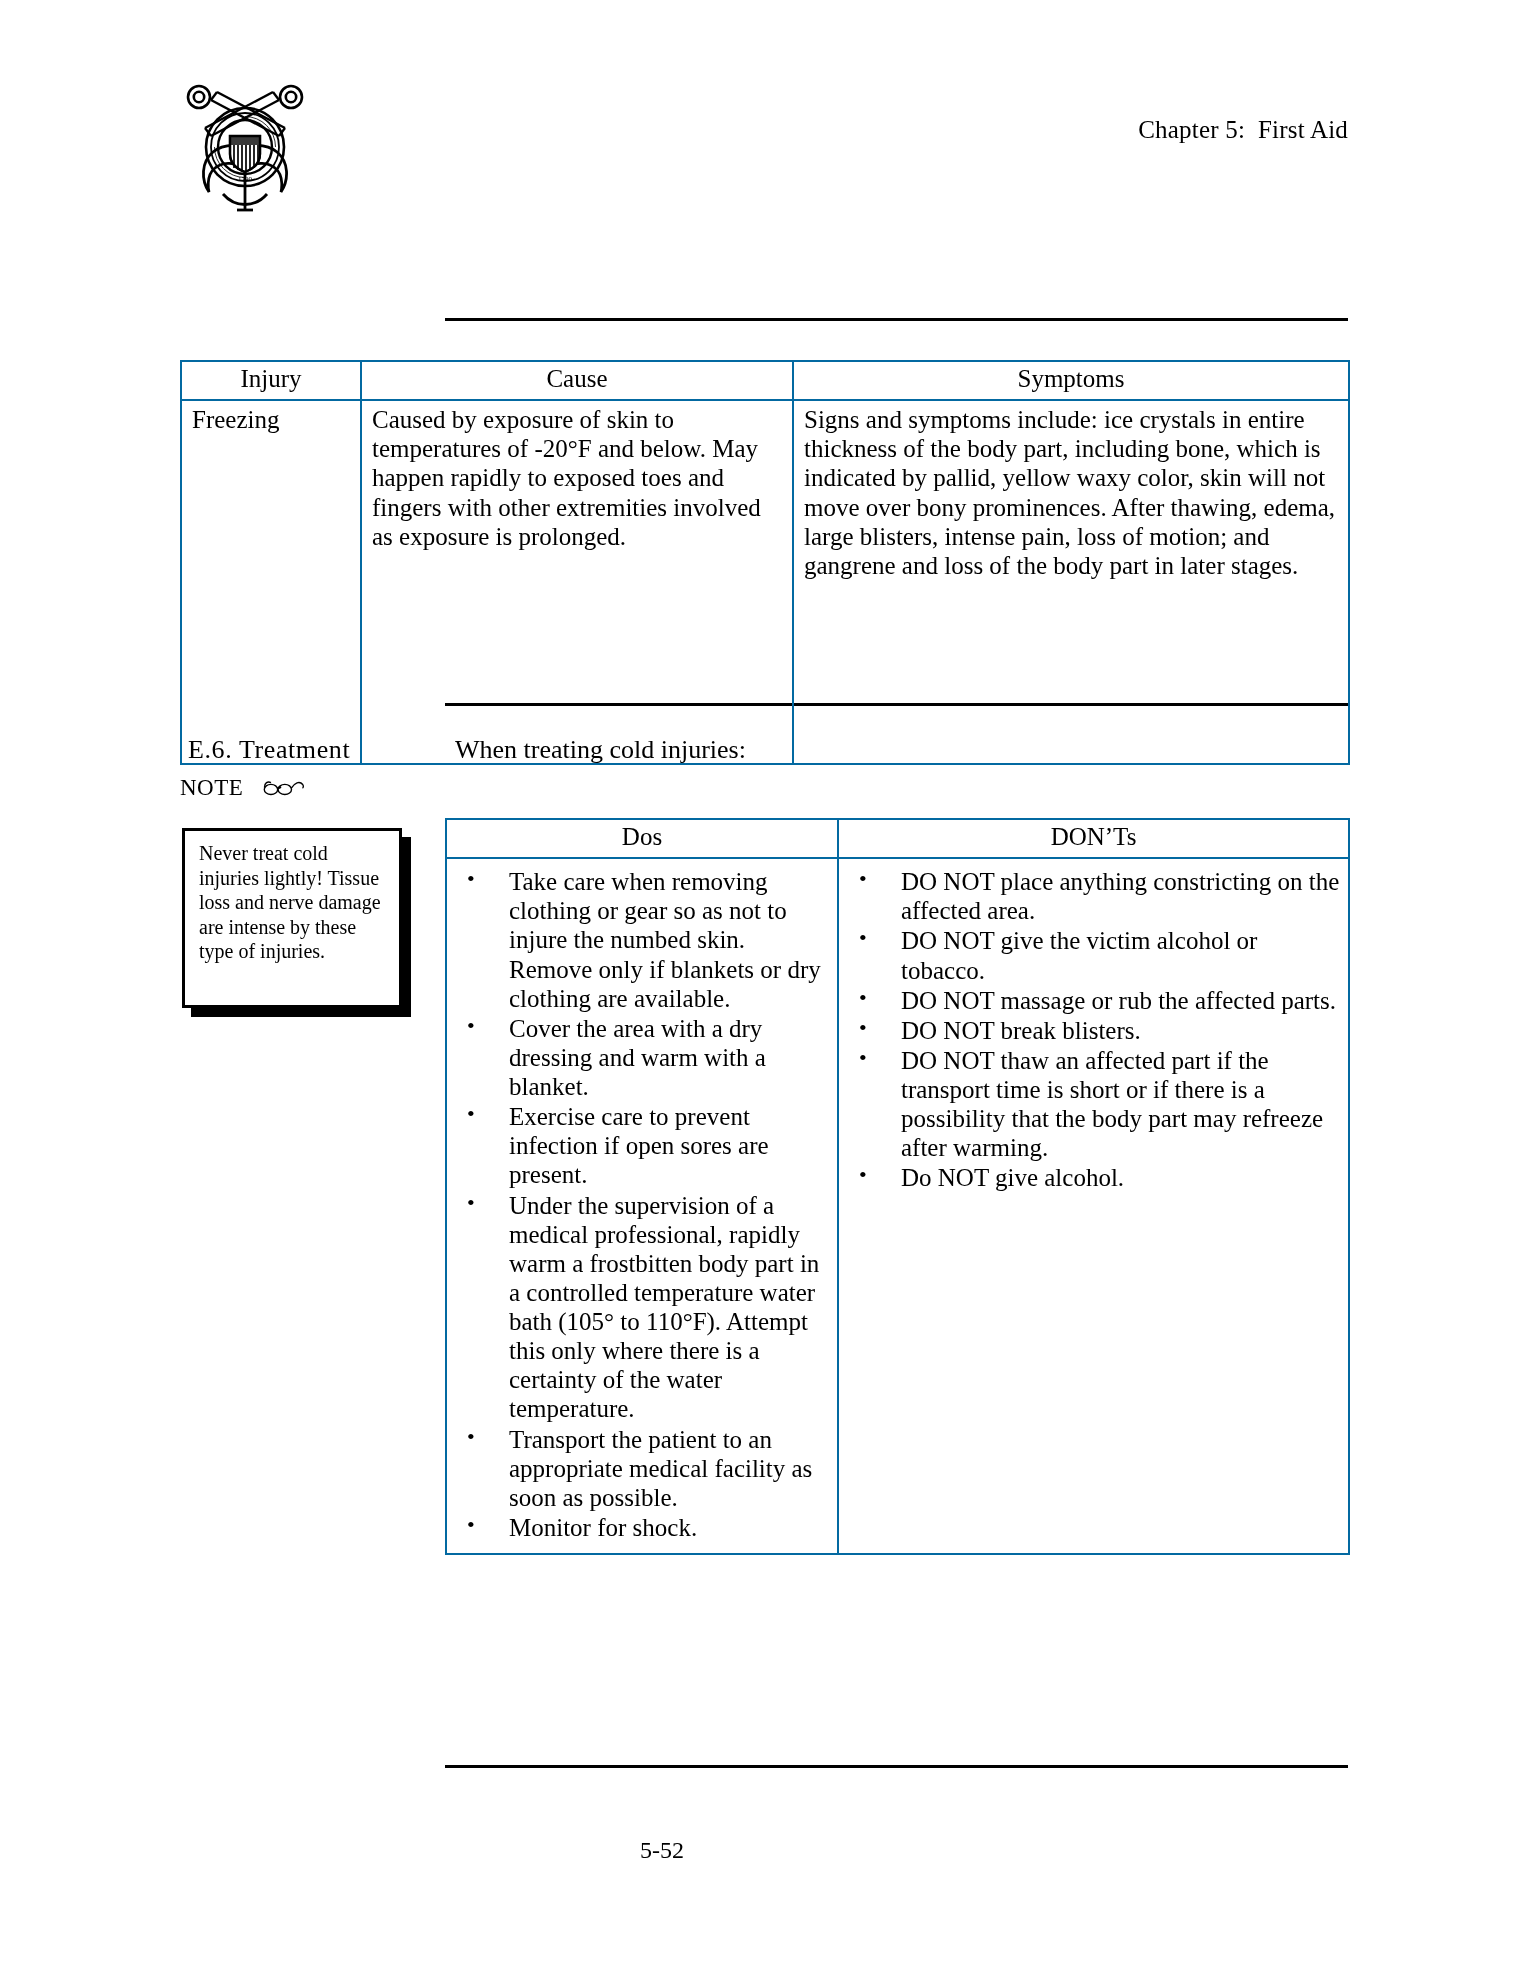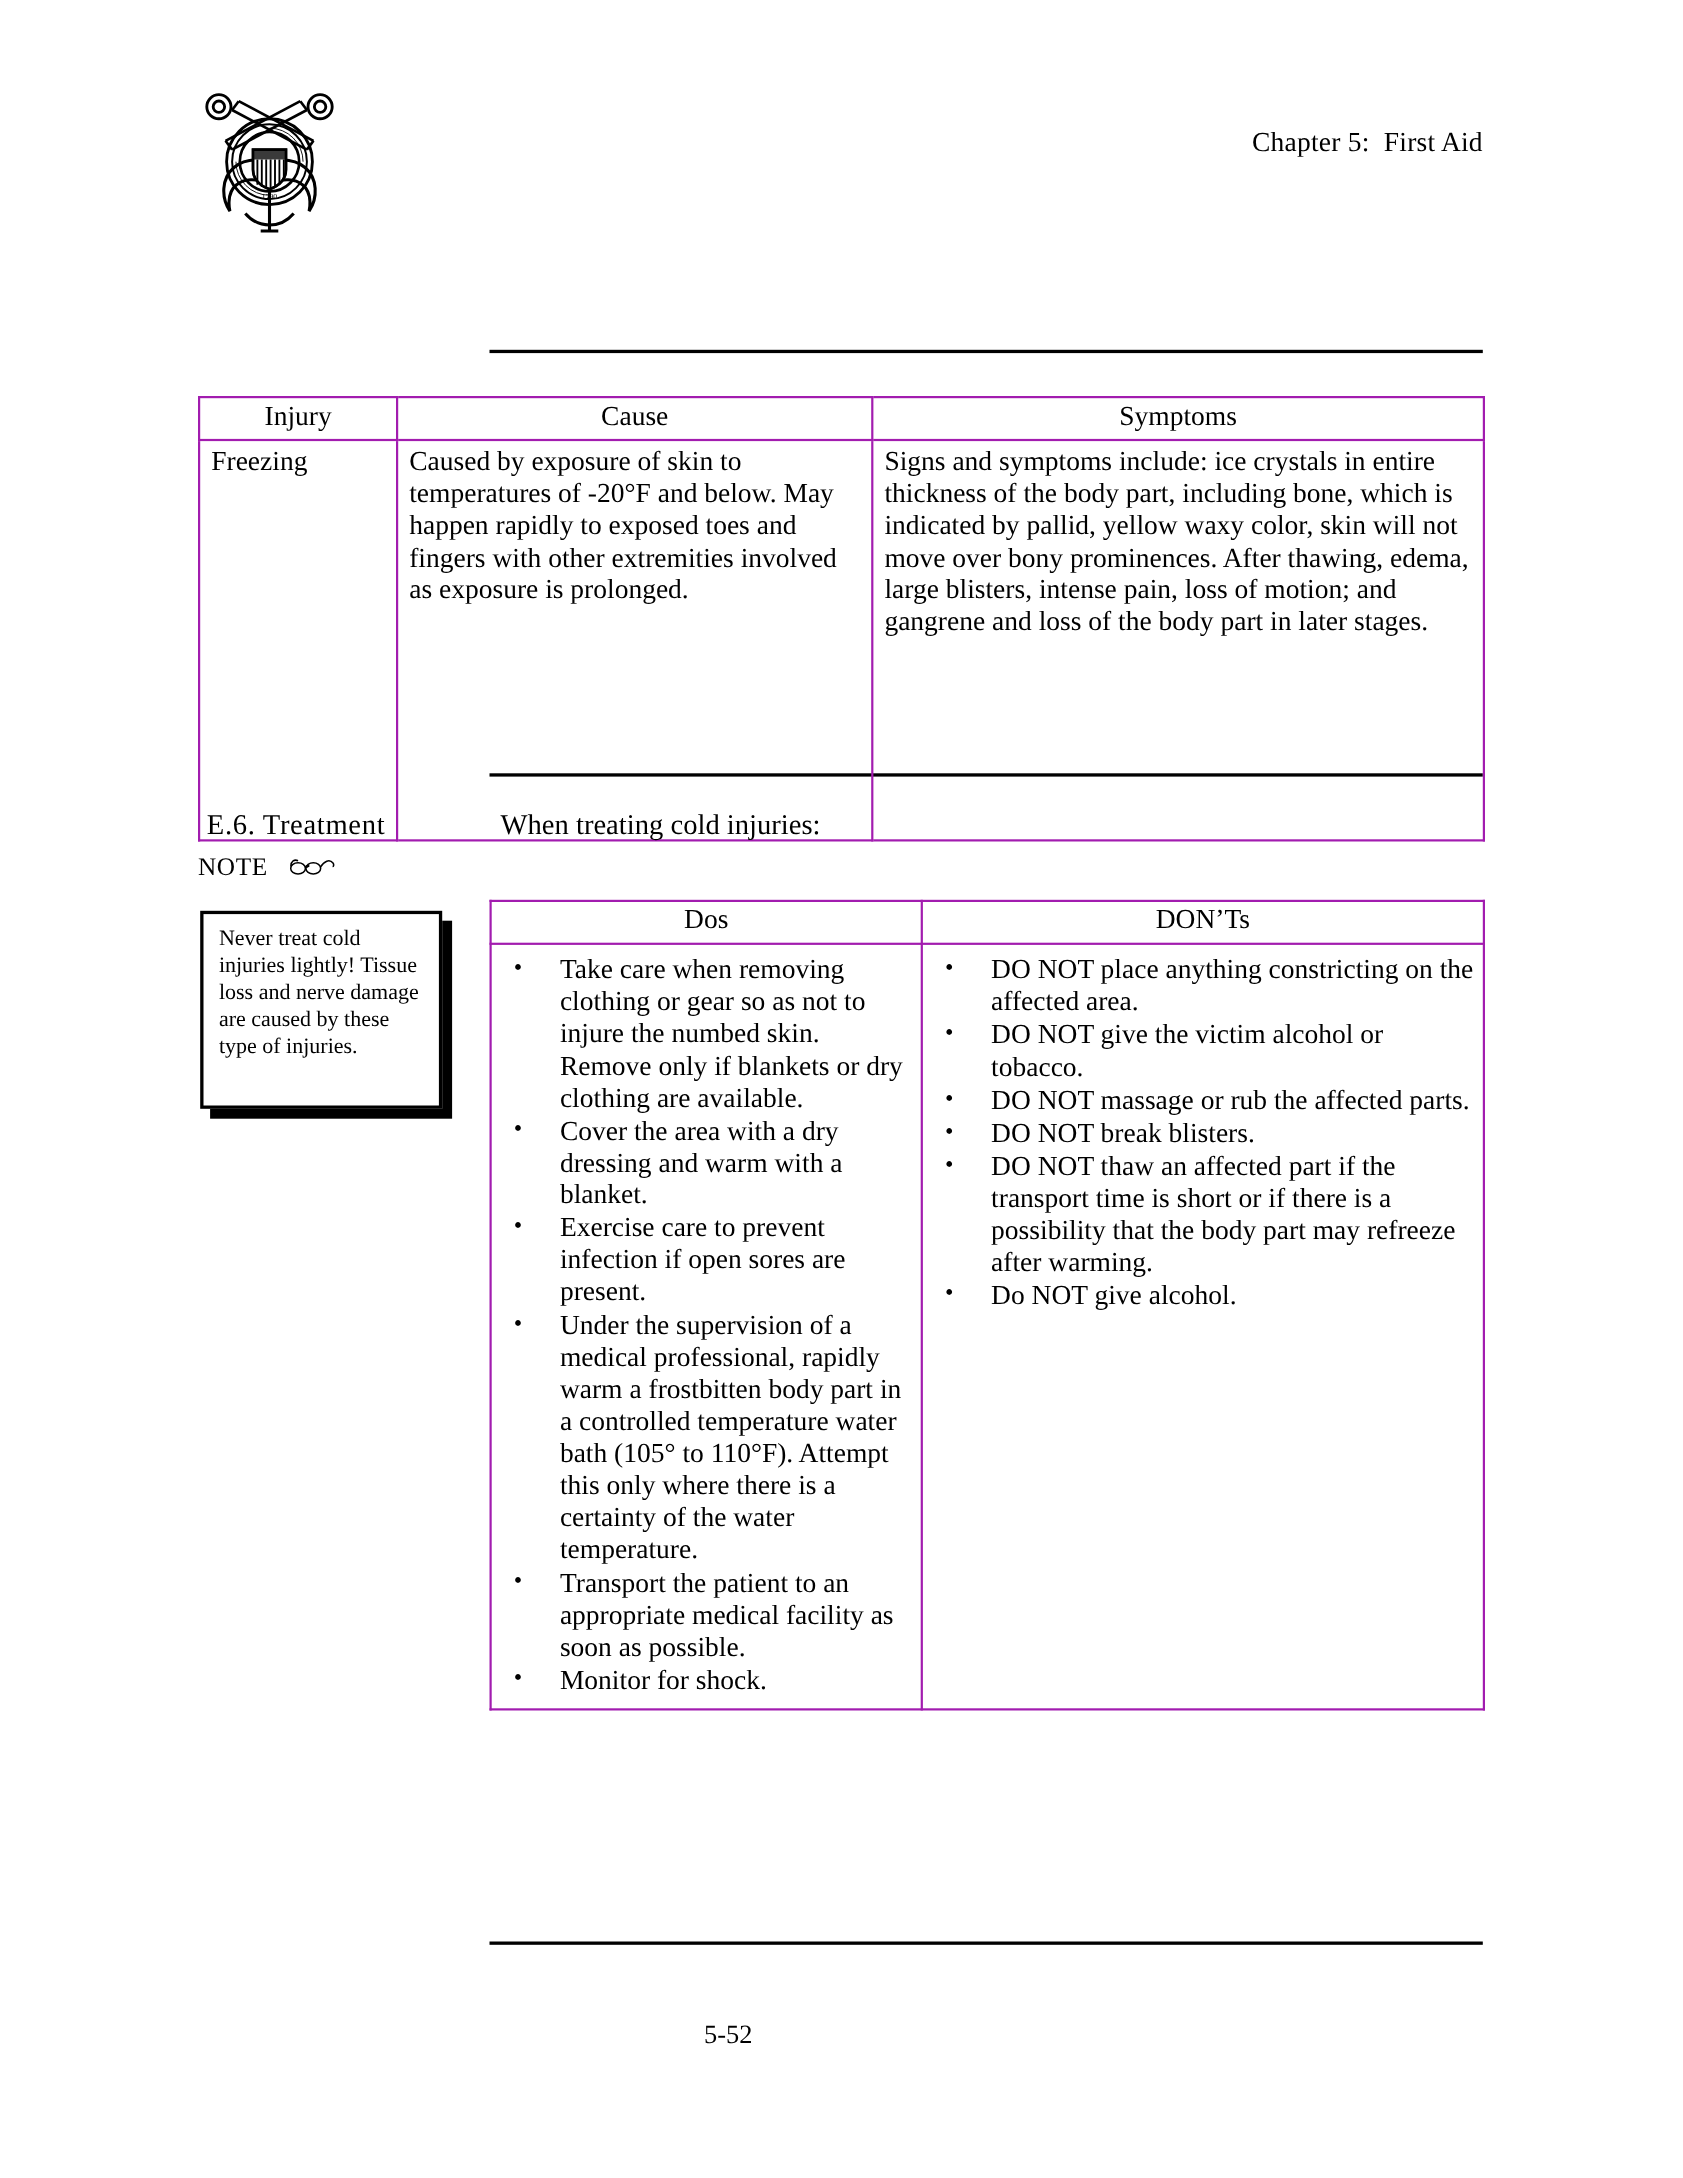--- a/index.html
+++ b/index.html
@@ -55,21 +55,21 @@
   #rule-bottom { top: 1765px; }
 
   
   table.doc-table {
     position: absolute;
     border-collapse: collapse;
     table-layout: fixed;
   }
   table.doc-table th,
   table.doc-table td {
-    border: 2px solid #a21caf;
+    border: 2px solid #0369a1;
     vertical-align: top;
     padding: 4px 10px 10px 10px;
     font-size: 25px;
     line-height: 1.165;
   }
   table.doc-table th {
     font-weight: normal;
     text-align: center;
     padding: 2px 8px 6px 8px;
   }
@@ -294,21 +294,21 @@
         <path d="M3 12.5 C3 7 7 4.5 11 6.5"></path>
         <path d="M36 13.5 C40 7 46 4 50 9 C51.5 11 50.5 13 49.5 13"></path>
       </g>
     </svg>
   </span>
 </div>
 
 <div id="note-box-wrap">
   <div id="note-box-shadow"></div>
   <div id="note-box">
-    <span>Never treat cold injuries lightly! Tissue loss and nerve damage are caused by these type of injuries.</span>
+    <span>Never treat cold injuries lightly! Tissue loss and nerve damage are intense by these type of injuries.</span>
   </div>
 </div>
 
 <table class="doc-table" id="dos-donts-table">
   <colgroup>
       <col class="c-dos">
       <col class="c-donts">
     </colgroup>
   <thead>
     <tr>

